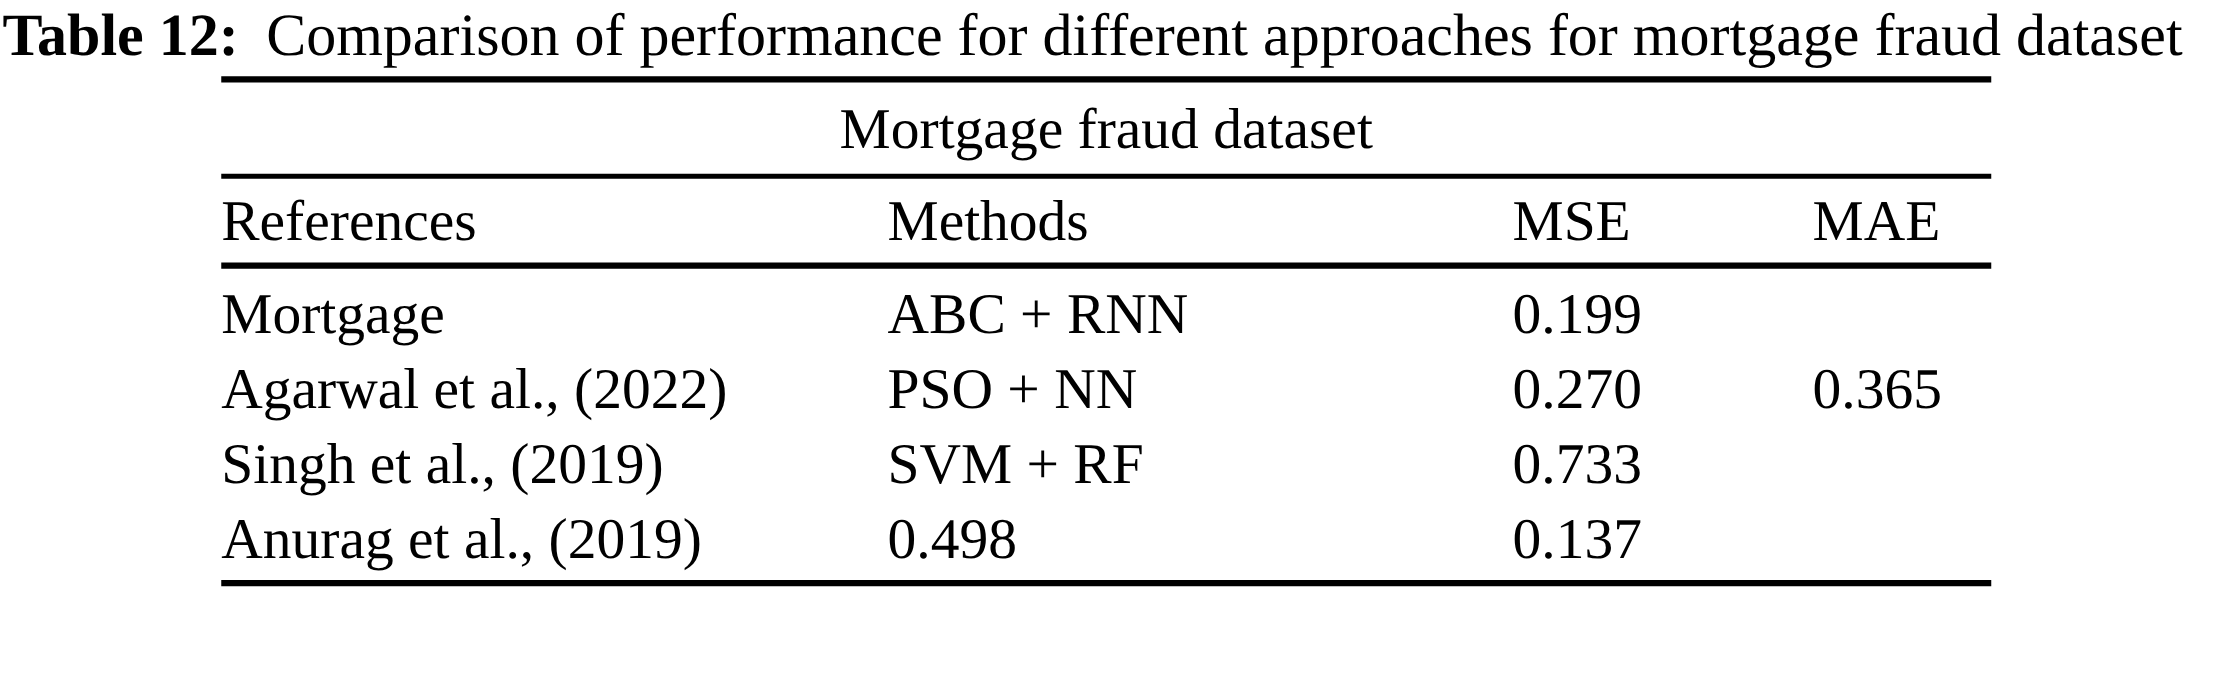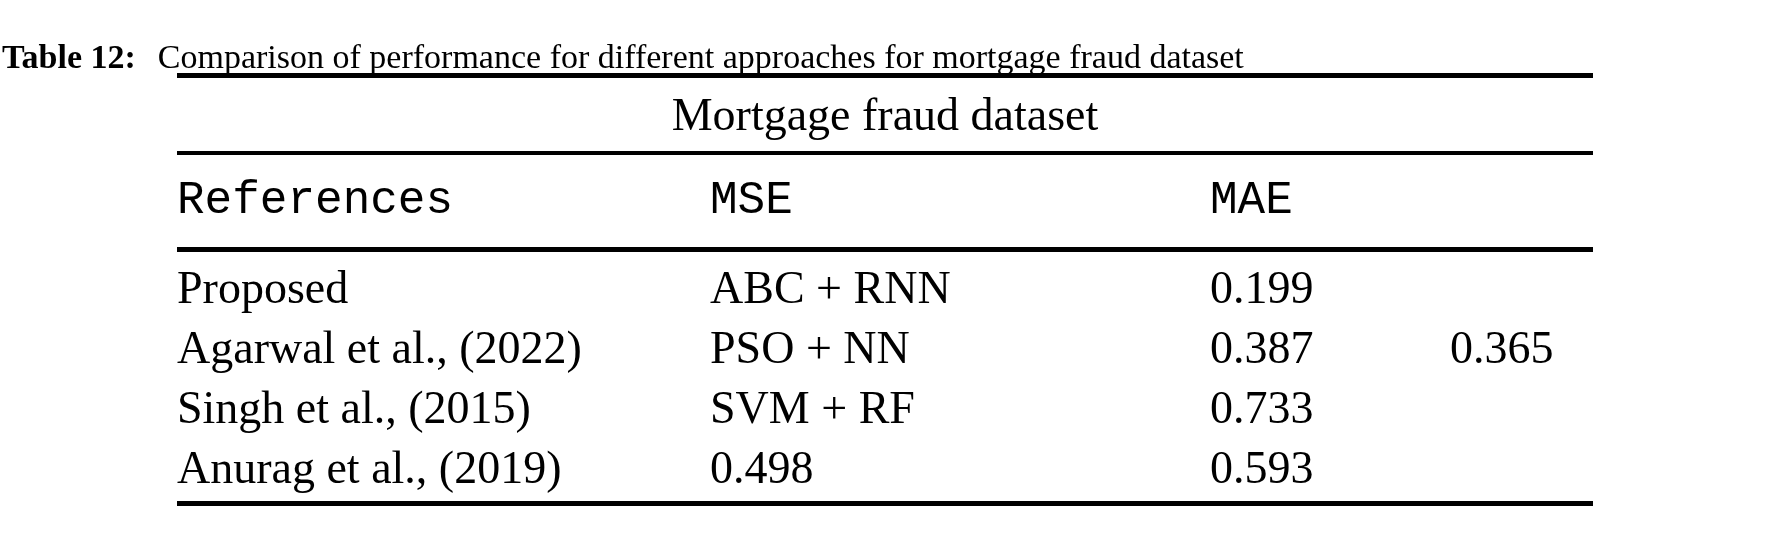--- a/index.html
+++ b/index.html
@@ -14,57 +14,55 @@
     background: #ffffff;
     color: #000000;
     font-family: "Liberation Serif", "DejaVu Serif", serif;
     overflow: hidden;
   }
   .caption {
     position: absolute;
     top: 0px;
     left: 2px;
     width: 1769px;
-    font-size: 34px;
+    font-size: 48px;
     line-height: 58px;
     white-space: nowrap;
-    margin-top: 28px;
   }
   .caption-label {
     font-weight: bold;
     margin-right: 22px;
   }
   .table-wrap {
     position: absolute;
     left: 177px;
-    top: 73px;
+    top: 61px;
     width: 1416px;
   }
   .rule {
     width: 100%;
     background: #000000;
   }
   .rule-thick { height: 5px; }
   .rule-thin  { height: 4px; }
   .span-header {
     height: 73px;
     display: flex;
     align-items: center;
     justify-content: center;
     font-size: 46px;
   }
   .grid {
     display: grid;
     grid-template-columns: 533px 500px 240px 143px;
   }
   .header-row {
-    height: 92px;
+    height: 67px;
     align-items: center;
     font-size: 46px;
-    font-family: Liberation Mono, monospace;
   }
   .tbody {
     padding-top: 6px;
     padding-bottom: 3px;
     font-size: 46px;
     line-height: 60px;
   }
   .cell {
     text-align: left;
     white-space: nowrap;
@@ -85,53 +83,54 @@
   <div class="table-wrap">
 
     <div class="rule rule-thick"></div>
 
     <div class="span-header">Mortgage fraud dataset</div>
 
     <div class="rule rule-thin"></div>
 
     <div class="grid header-row">
       <div class="cell">References</div>
+      <div class="cell">Methods</div>
       <div class="cell">MSE</div>
       <div class="cell">MAE</div>
     </div>
 
     <div class="rule rule-thick"></div>
 
     <div class="tbody">
 
       <div class="grid">
-        <div class="cell">Proposed</div>
+        <div class="cell">Mortgage</div>
         <div class="cell">ABC + RNN</div>
         <div class="cell">0.199</div>
       </div>
 
       <div class="grid">
         <div class="cell">Agarwal et al., (2022)</div>
         <div class="cell">PSO + NN</div>
-        <div class="cell">0.387</div>
+        <div class="cell">0.270</div>
         <div class="cell">0.365</div>
       </div>
 
       <div class="grid">
         <div class="cell">
-          <span class="ref-line">Singh et al., (2015)</span>
+          <span class="ref-line">Singh et al., (2019)</span>
         </div>
         <div class="cell">SVM + RF</div>
         <div class="cell">0.733</div>
       </div>
 
       <div class="grid">
         <div class="cell">Anurag et al., (2019)</div>
         <div class="cell">0.498</div>
-        <div class="cell">0.593</div>
+        <div class="cell">0.137</div>
       </div>
 
     </div>
 
     <div class="rule rule-thick"></div>
 
   </div>
 
 </div>
 

